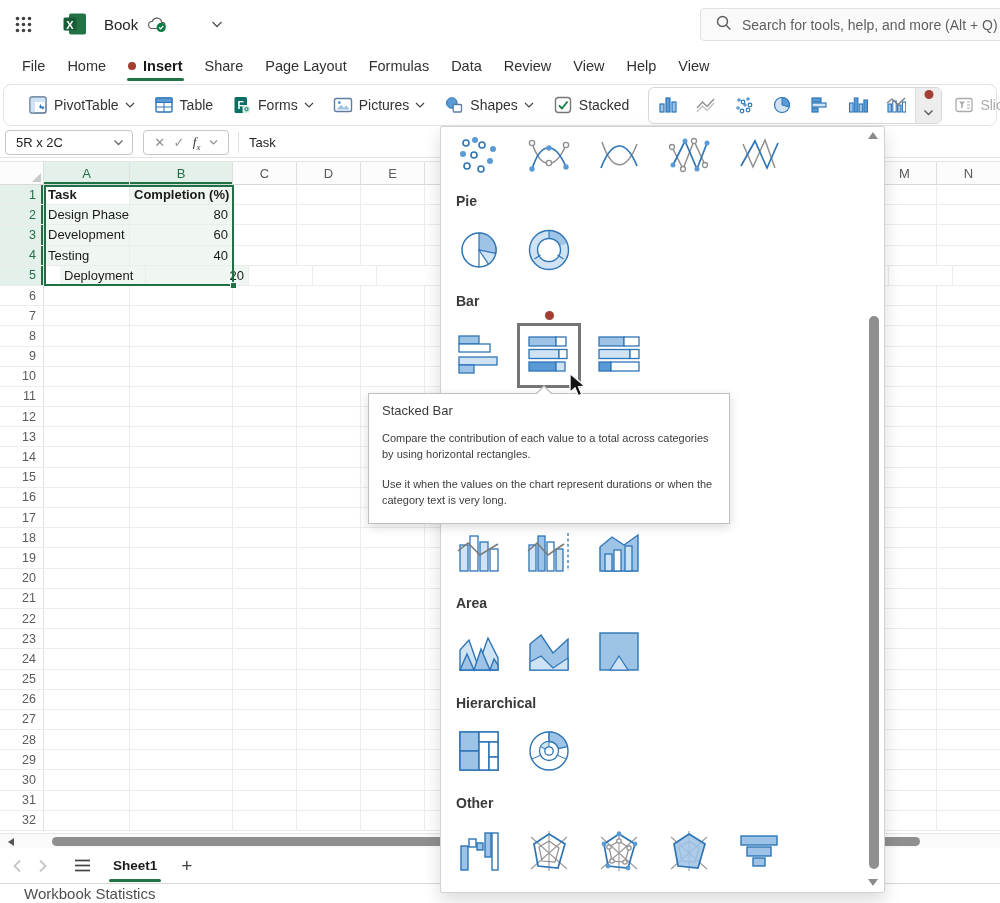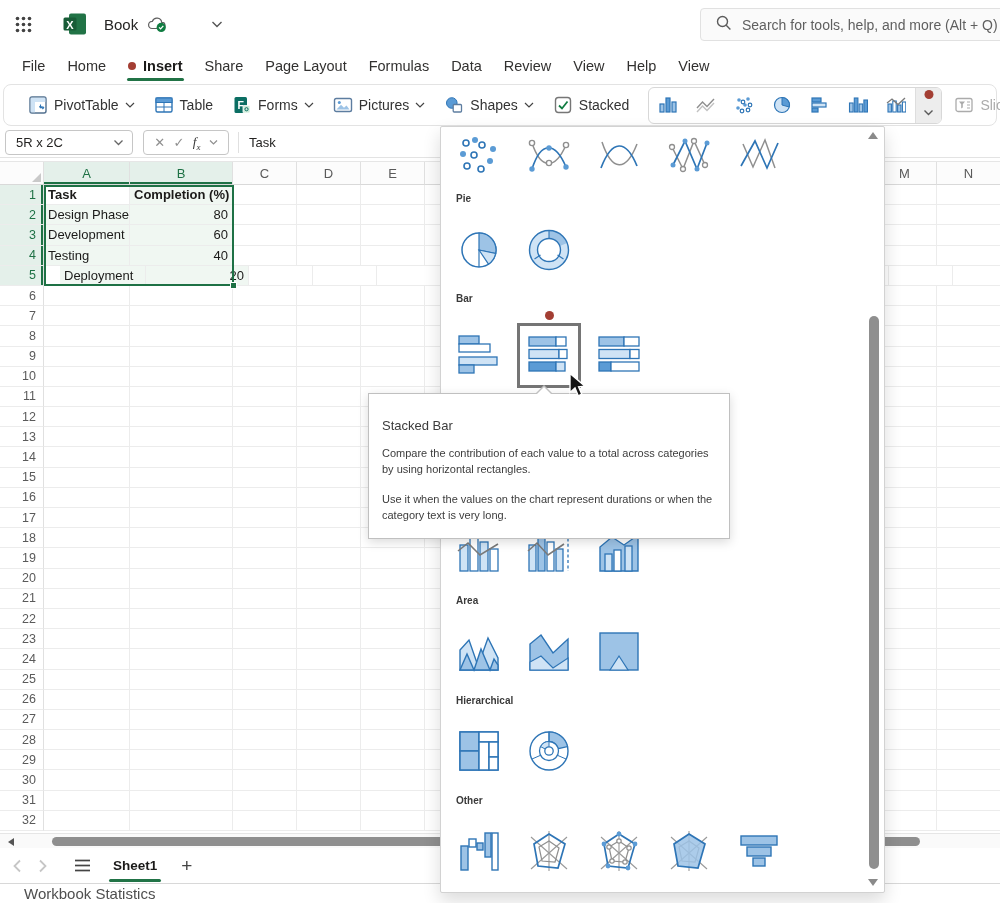--- a/index.html
+++ b/index.html
@@ -73,31 +73,31 @@
 .nav-ch.second{margin-left:16px}
 .burger{display:flex;margin-left:26px}
 .sheet-tab{position:relative;margin-left:20px;font-size:13.5px;font-weight:bold;color:#1b1a19;padding:0 2px}
 .sheet-underline{position:absolute;left:-2px;right:-2px;bottom:-9px;height:3px;background:#217346;border-radius:2px}
 .add-sheet{margin-left:22px;font-size:19px;color:#444;line-height:1}
 .statusbar{position:absolute;top:883px;left:0;width:1000px;height:20px;background:#fff;border-top:1px solid #d8d8d8}
 .statusbar span{margin-left:24px;font-size:15px;color:#4f4f4f;line-height:20px;display:inline-block}
 
 
 .chart-menu{position:absolute;left:440px;top:126px;width:445px;height:767px;background:#fff;border:1px solid #d2d2d2;border-radius:2px;box-shadow:0 8px 18px rgba(0,0,0,.14);z-index:5}
-.cm-head{position:absolute;left:15px;font-size:10px;font-weight:bold;color:#3a3a3a}
+.cm-head{position:absolute;left:15px;font-size:14px;font-weight:bold;color:#3a3a3a}
 .cm-row{position:absolute;left:15px;display:flex;gap:24px}
 .ci{width:46px;height:46px;display:flex;align-items:center;justify-content:center}
 .sel-frame{position:absolute;left:76px;top:196px;width:64px;height:65px;border:3px solid #757575}
 .menu-dot{position:absolute;left:104px;top:184px;width:9px;height:9px;border-radius:50%;background:#A33E33}
 .v-up{position:absolute;right:6px;top:5px;width:0;height:0;border-left:5px solid transparent;border-right:5px solid transparent;border-bottom:7px solid #8a8a8a}
 .v-down{position:absolute;right:6px;bottom:6px;width:0;height:0;border-left:5px solid transparent;border-right:5px solid transparent;border-top:7px solid #8a8a8a}
 .v-thumb{position:absolute;right:5px;top:189px;width:10px;height:553px;background:#8f8f8f;border-radius:5px}
 
 
-.tooltip{position:absolute;left:368px;top:393px;width:362px;background:#fff;border:1px solid #c0c0c0;box-shadow:0 3px 10px rgba(0,0,0,.15);z-index:6;padding:24px 13px 14px}
+.tooltip{position:absolute;left:368px;top:393px;width:362px;background:#fff;border:1px solid #c0c0c0;box-shadow:0 3px 10px rgba(0,0,0,.15);z-index:6;padding:9px 13px 14px}
 .tt-caret-o{position:absolute;left:166px;top:-9px;width:0;height:0;border-left:9px solid transparent;border-right:9px solid transparent;border-bottom:9px solid #c0c0c0}
 .tt-caret-i{position:absolute;left:167px;top:-7px;width:0;height:0;border-left:8px solid transparent;border-right:8px solid transparent;border-bottom:8px solid #fff}
 .tt-title{font-size:13px;color:#3c3c3c;margin-bottom:13px}
 .tooltip p{font-size:11px;color:#3c3c3c;line-height:1.45}
 .tooltip p + p{margin-top:14px}
 
 .cursor{position:absolute;left:566px;top:372px;z-index:9;pointer-events:none}
 </style>
 </head>
 <body>

